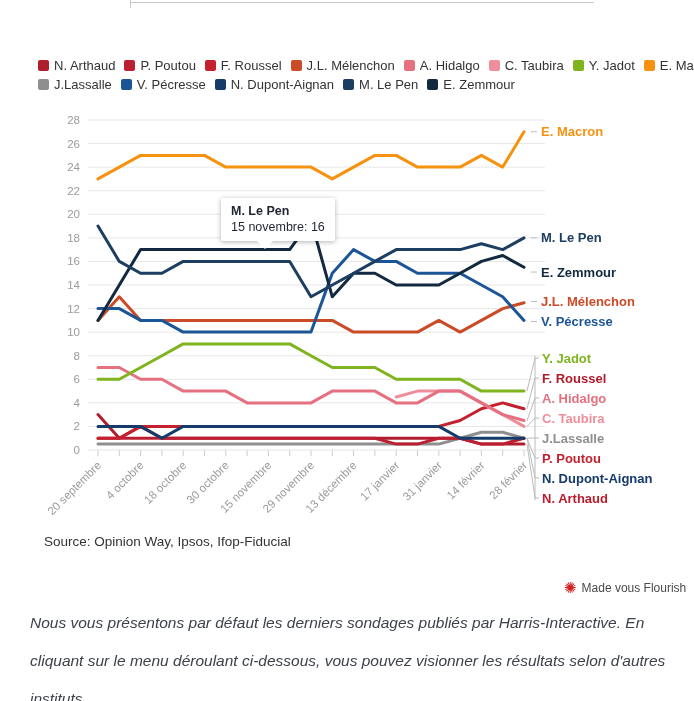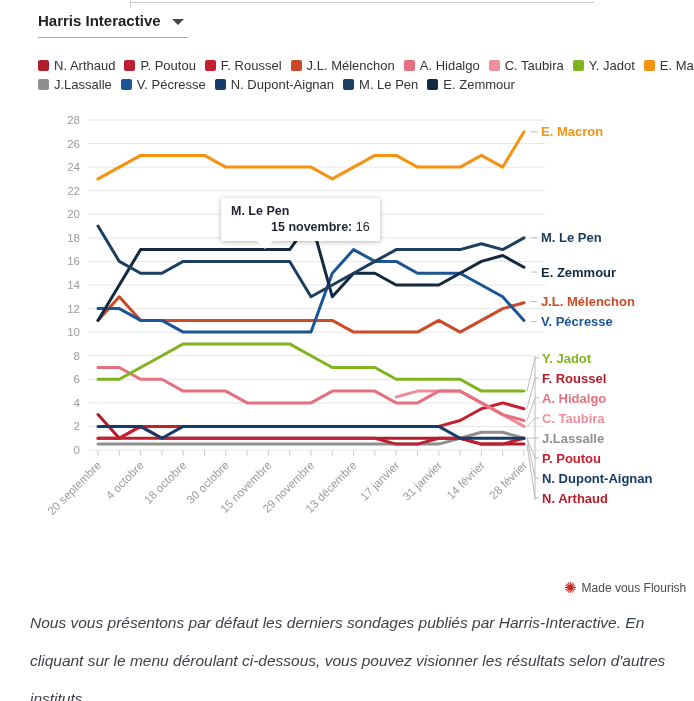--- a/index.html
+++ b/index.html
@@ -14,41 +14,36 @@
   
   #legend{position:absolute;left:38px;top:58px;width:630px;font-size:13px;color:#333;}
   .legend-row{display:flex;flex-wrap:nowrap;margin-bottom:4px;}
   .legend-item{display:flex;align-items:center;margin-right:9px;white-space:nowrap;}
   .legend-swatch{width:11px;height:11px;border-radius:2px;margin-right:5px;flex:0 0 auto;}
   
   #chart-svg{position:absolute;left:0;top:0;width:694px;height:530px;}
   
   #tooltip{position:absolute;left:221px;top:198px;background:#fff;border-radius:2px;box-shadow:0 1px 5px rgba(0,0,0,.3);padding:6px 10px 7px 10px;font-size:12.5px;color:#1f2430;z-index:5;}
   #tooltip .tt-title{font-weight:bold;margin-bottom:2px;}
-  #tooltip .tt-date{font-weight:bold;margin-left:40px;}
+  #tooltip .tt-date{font-weight:normal;}
   #tooltip .tt-pointer{position:absolute;left:36px;bottom:-8px;width:0;height:0;border-left:8px solid transparent;border-right:8px solid transparent;border-top:8px solid #fff;}
   
   #source{position:absolute;left:44px;top:534px;font-size:13.5px;color:#333;}
   #flourish{position:absolute;left:564px;top:580px;display:flex;align-items:center;font-size:12px;color:#4a4a4a;cursor:pointer;}
   #flourish .burst{color:#cc2222;font-size:15px;margin-right:5px;line-height:15px;}
   
   #footer-note{position:absolute;left:30px;top:604px;width:655px;font-style:italic;font-size:15.5px;line-height:38px;color:#3d424a;}
 </style>
 </head>
 <body>
 
 <div id="page">
   <div class="top-line"></div>
   <div class="top-hook"></div>
 
-  <div id="dropdown">
-    <div class="dd-label">Harris Interactive</div>
-    <div class="caret"></div>
-    <div class="dd-underline"></div>
-  </div>
 
   <div id="legend">
       <div class="legend-row">
         <div class="legend-item">
           <span class="legend-swatch" style="background: rgb(176, 29, 44);"></span>
           <span>N. Arthaud</span>
         </div>
         <div class="legend-item">
           <span class="legend-swatch" style="background: rgb(188, 31, 49);"></span>
           <span>P. Poutou</span>
@@ -215,20 +210,21 @@
       <line x1="535" y1="498" x2="539" y2="498" stroke="#bbb" stroke-width="1"></line>
       <text x="542" y="502.5" font-size="13" font-weight="bold" fill="#bb1c2c">N. Arthaud</text>
     </svg>
 
   <div id="tooltip">
     <div class="tt-title">M. Le Pen</div>
     <div><span class="tt-date">15 novembre:</span> <span class="tt-value">16</span></div>
     <div class="tt-pointer"></div>
   </div>
 
+  <div id="source">Source: Opinion Way, Ipsos, Ifop-Fiducial</div>
 
   <div id="flourish">
     <span class="burst">✺</span>
     <span>Made vous Flourish</span>
   </div>
 
   <div id="footer-note">Nous vous présentons par défaut les derniers sondages publiés par Harris-Interactive. En cliquant sur le menu déroulant ci-dessous, vous pouvez visionner les résultats selon d'autres instituts.</div>
 </div>
 
 </body></html>

